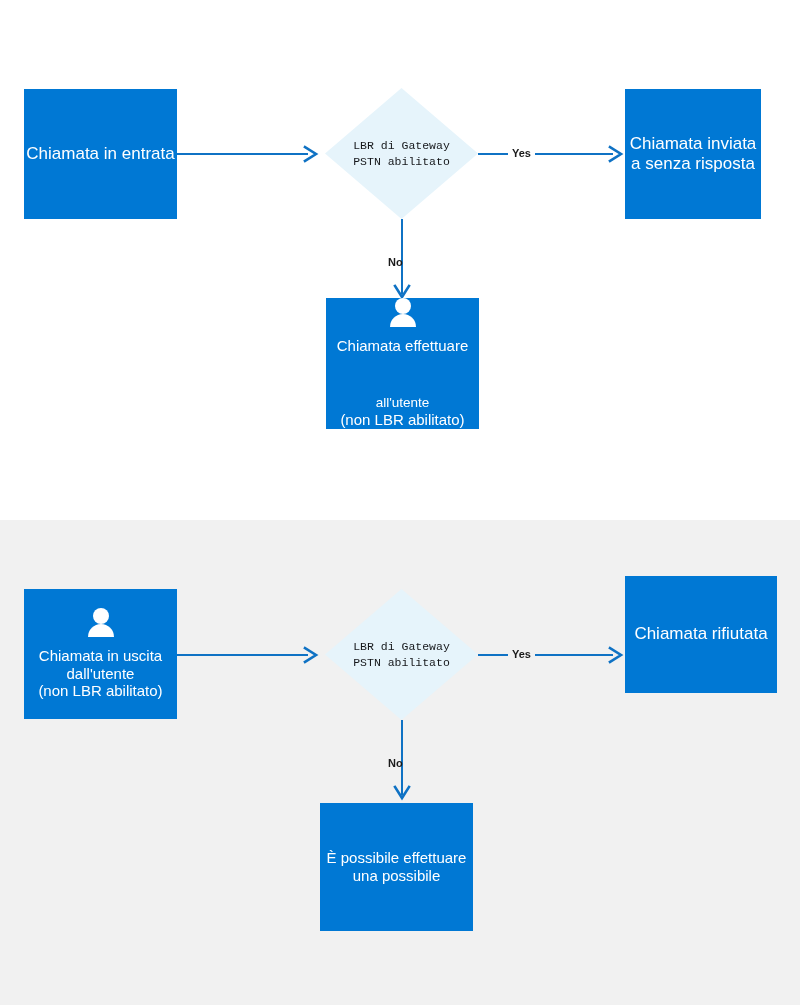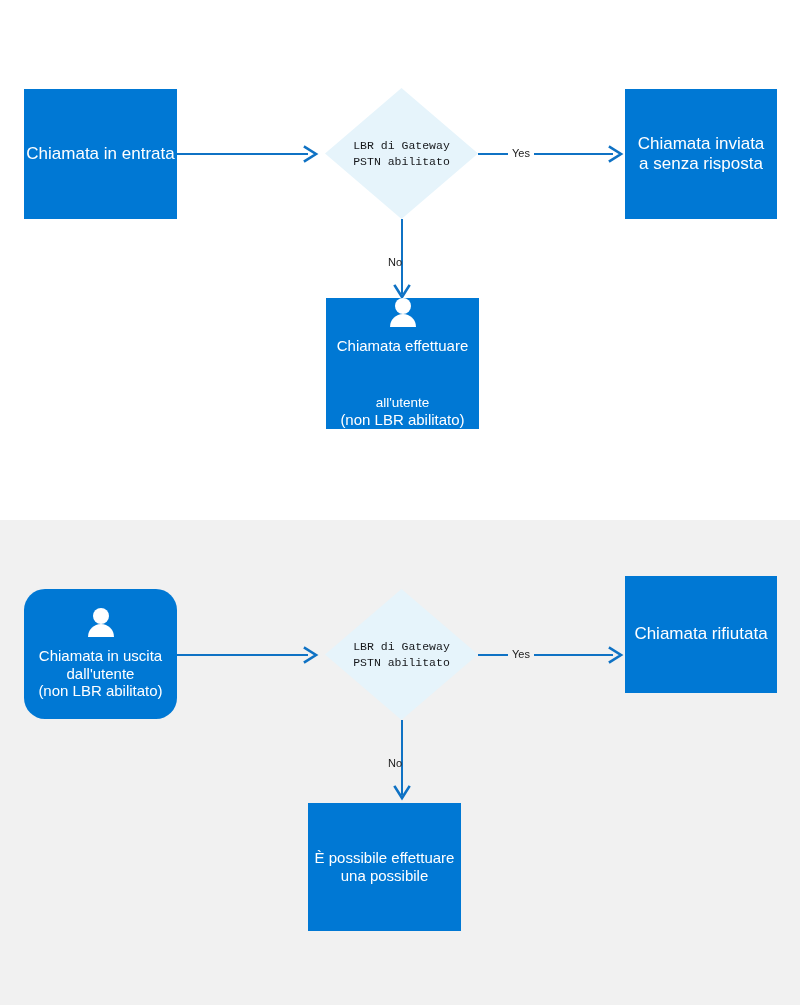--- a/index.html
+++ b/index.html
@@ -106,20 +106,21 @@
     background: #0f72c4;
   }
   .chev { position: absolute; }
 
   .edge-label {
     position: absolute;
     font-size: 11px;
     color: #1a1a1a;
     background: transparent;
     white-space: nowrap;
+    font-weight: bold;
   }
   .edge-label.on-line {
     background: #ffffff;
     padding: 0 4px;
   }
   .edge-label.on-line-gray {
     background: #f1f1f1;
     padding: 0 4px;
   }
 </style>
@@ -142,42 +143,42 @@
   <div class="decision-text">LBR di Gateway</div>
   <div class="decision-text">PSTN abilitato</div>
 </div>
 
 <div class="conn conn-h" style="left:478px; top:153px; width:135px;"></div>
 <div class="edge-label on-line" style="left:508px; top:147px;">Yes</div>
 <svg class="chev" style="left:607px; top:144px;" width="22" height="20" viewBox="0 0 22 20">
   <polyline points="3,3 14,10 3,17" fill="none" stroke="#0f72c4" stroke-width="2.6" stroke-linecap="square" stroke-linejoin="miter"></polyline>
 </svg>
 
-<div class="node node-process" style="left:625px; top:89px; width:152px; height:130px;">
+<div class="node node-process" style="left:625px; top:89px; width:136px; height:130px;">
   <div class="node-label t-lg">Chiamata inviata</div>
   <div class="node-label t-lg">a senza risposta</div>
 </div>
 
 <div class="conn conn-v" style="left:401px; top:219px; height:75px;"></div>
 <div class="edge-label" style="left:388px; top:256px;">No</div>
 <svg class="chev" style="left:392px; top:283px;" width="20" height="22" viewBox="0 0 20 22">
   <polyline points="3,3 10,14 17,3" fill="none" stroke="#0f72c4" stroke-width="2.6" stroke-linecap="square" stroke-linejoin="miter"></polyline>
 </svg>
 
 <div class="node node-process" style="left:326px; top:298px; width:153px; height:131px;">
   <div class="person">
     <div class="head"></div>
     <div class="body"></div>
   </div>
   <div class="node-label t-md">Chiamata effettuare</div>
   <div class="node-label t-sm">all'utente</div>
   <div class="node-label t-md">(non LBR abilitato)</div>
 </div>
 
-<div class="node node-process" style="left:24px; top:589px; width:153px; height:130px;border-radius:21px;">
+<div class="node node-process" style="left:24px; top:589px; width:153px; height:130px;">
   <div class="person">
     <div class="head"></div>
     <div class="body"></div>
   </div>
   <div class="node-label t-md">Chiamata in uscita</div>
   <div class="node-label t-md">dall'utente</div>
   <div class="node-label t-md">(non LBR abilitato)</div>
 </div>
 
 <div class="conn conn-h" style="left:177px; top:654px; width:131px;"></div>
@@ -199,16 +200,16 @@
 <div class="node node-process" style="left:625px; top:576px; width:152px; height:117px;">
   <div class="node-label t-lg">Chiamata rifiutata</div>
 </div>
 
 <div class="conn conn-v" style="left:401px; top:720px; height:75px;"></div>
 <div class="edge-label" style="left:388px; top:757px;">No</div>
 <svg class="chev" style="left:392px; top:784px;" width="20" height="22" viewBox="0 0 20 22">
   <polyline points="3,3 10,14 17,3" fill="none" stroke="#0f72c4" stroke-width="2.6" stroke-linecap="square" stroke-linejoin="miter"></polyline>
 </svg>
 
-<div class="node node-process" style="left:308px; top:803px; width:153px; height:128px;">
+<div class="node node-process" style="left:320px; top:803px; width:153px; height:128px;">
   <div class="node-label t-md">È possibile effettuare</div>
   <div class="node-label t-md">una possibile</div>
 </div>
 
 </body></html>

